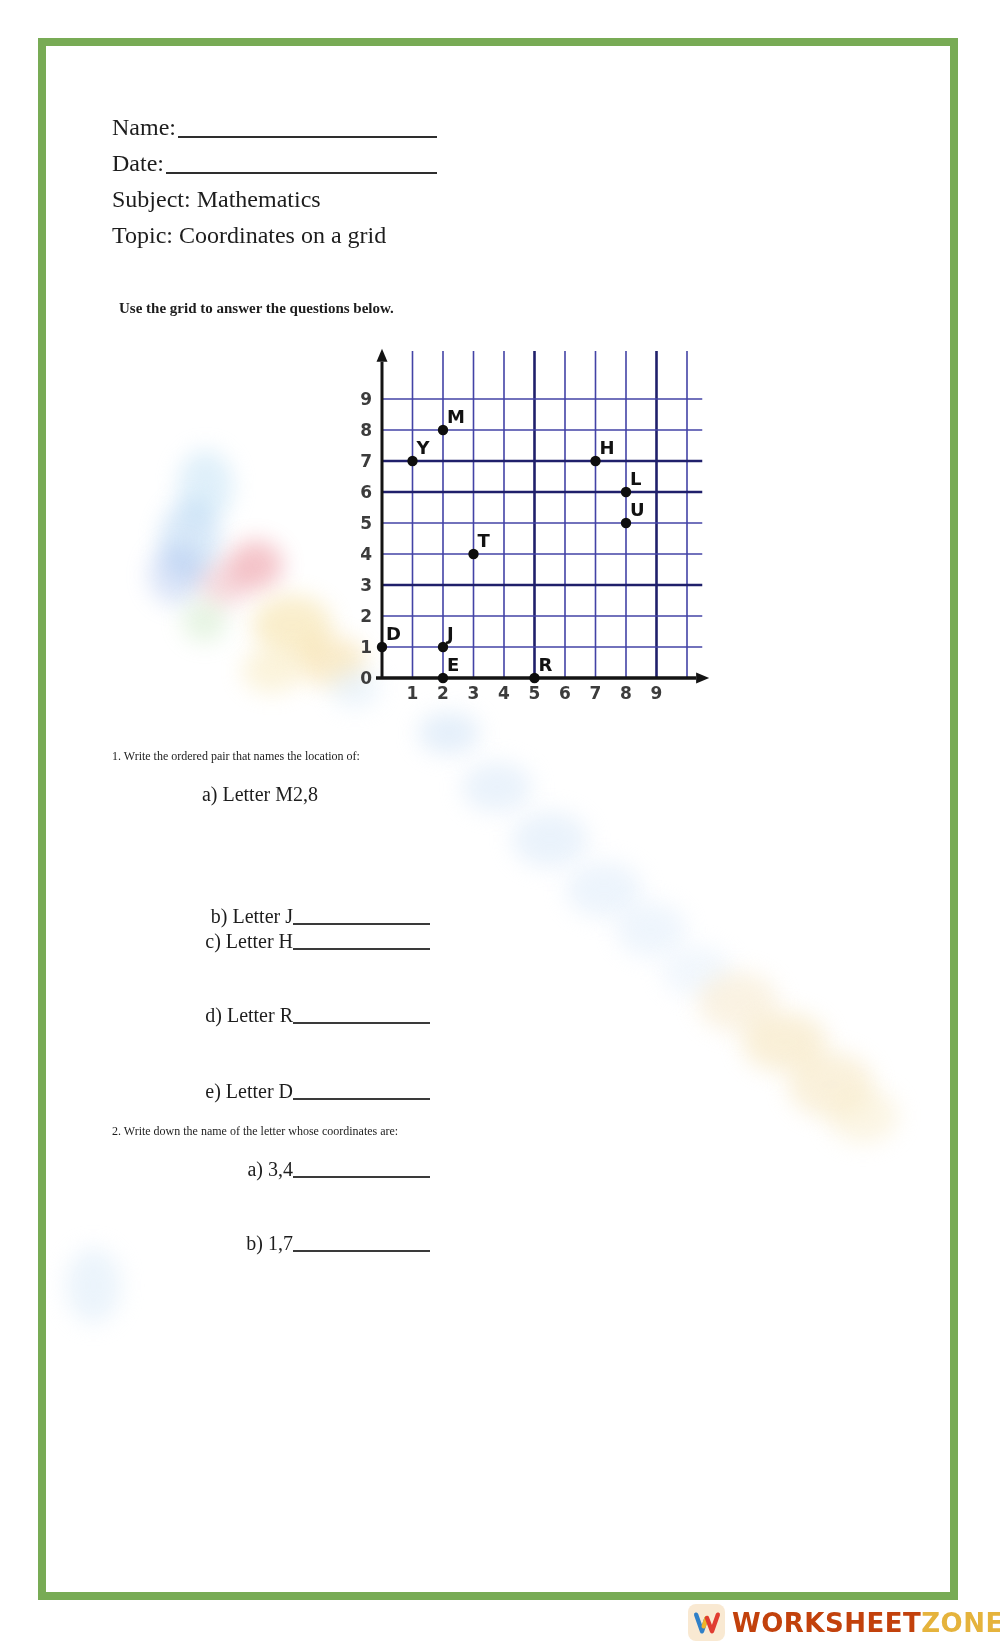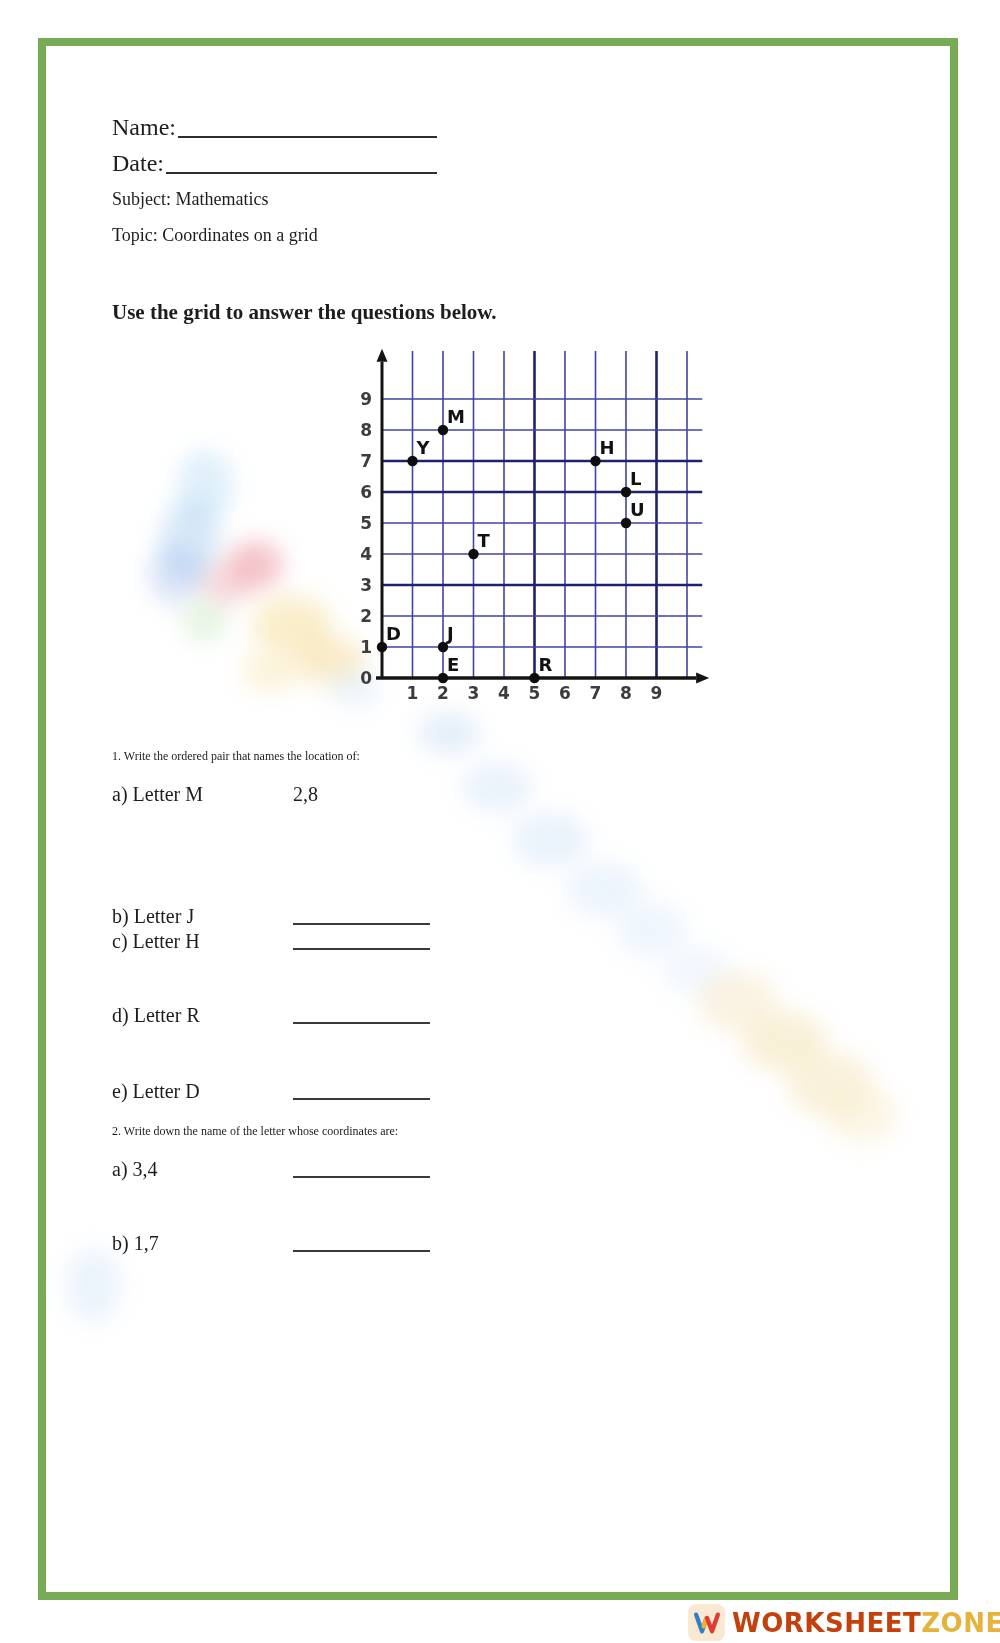--- a/index.html
+++ b/index.html
@@ -12,26 +12,26 @@
     border:8px solid #78ab55; pointer-events:none;
   }
   .blob { position:absolute; border-radius:50%; filter:blur(11px); }
 
   .field-row {
     position:absolute; left:112px; width:325px; display:flex;
     font-size:24px; line-height:24px; height:26px;
   }
   .fill-line { flex:1; border-bottom:2px solid #2e2e2e; margin:0 0 3px 2px; }
 
-  .text-line { position:absolute; left:112px; font-size:18px; line-height:24px; }
-  .instruction { position:absolute; left:112px; top:300px; font-size:21px; font-weight:bold;font-family:Liberation Serif, serif; }
+  .text-line { position:absolute; left:112px; font-size:24px; line-height:24px; }
+  .instruction { position:absolute; left:119px; top:300px; font-size:15px; font-weight:bold;font-family:Liberation Serif, serif; }
 
   .q-prompt { position:absolute; left:112px; font-size:12px; line-height:24px; }
   .qrow { position:absolute; left:112px; display:flex; font-size:20px; line-height:24px; height:26px; }
-  .qlabel { width:181px; }
+  .qlabel { width:181px;text-align:right; }
   .qanswer { }
   .qblank { width:137px; border-bottom:2px solid #3a3a3a; height:19px; align-self:flex-start; }
 
   .chart-svg { position:absolute; left:325px; top:345px; }
   .tick  { font:bold 17px "DejaVu Sans", sans-serif; fill:#3c3c3c; }
   .plabel{ font:bold 18px "DejaVu Sans", sans-serif; fill:#121212; }
 
   .footer {
     position:absolute; left:688px; top:1604px; display:flex; align-items:center; gap:7px;
     font-family:"DejaVu Sans", sans-serif;

